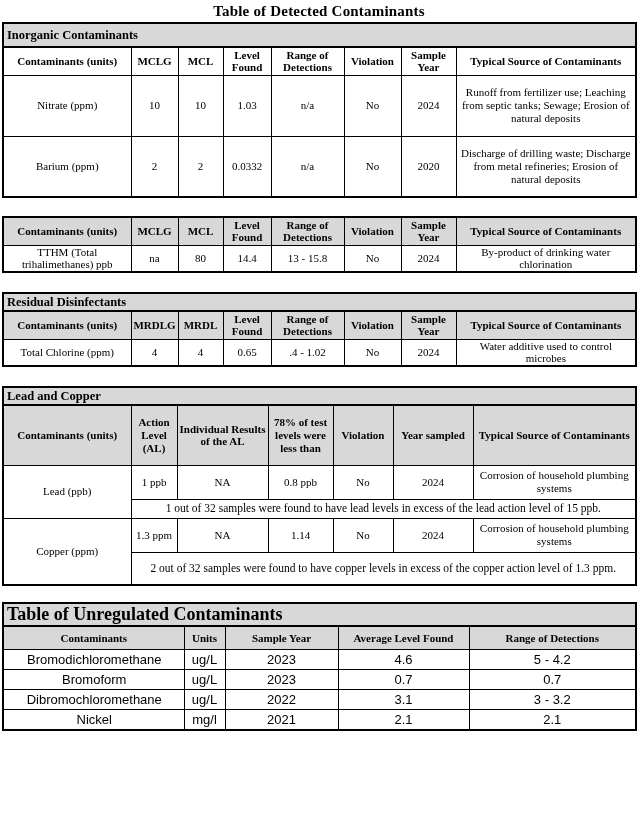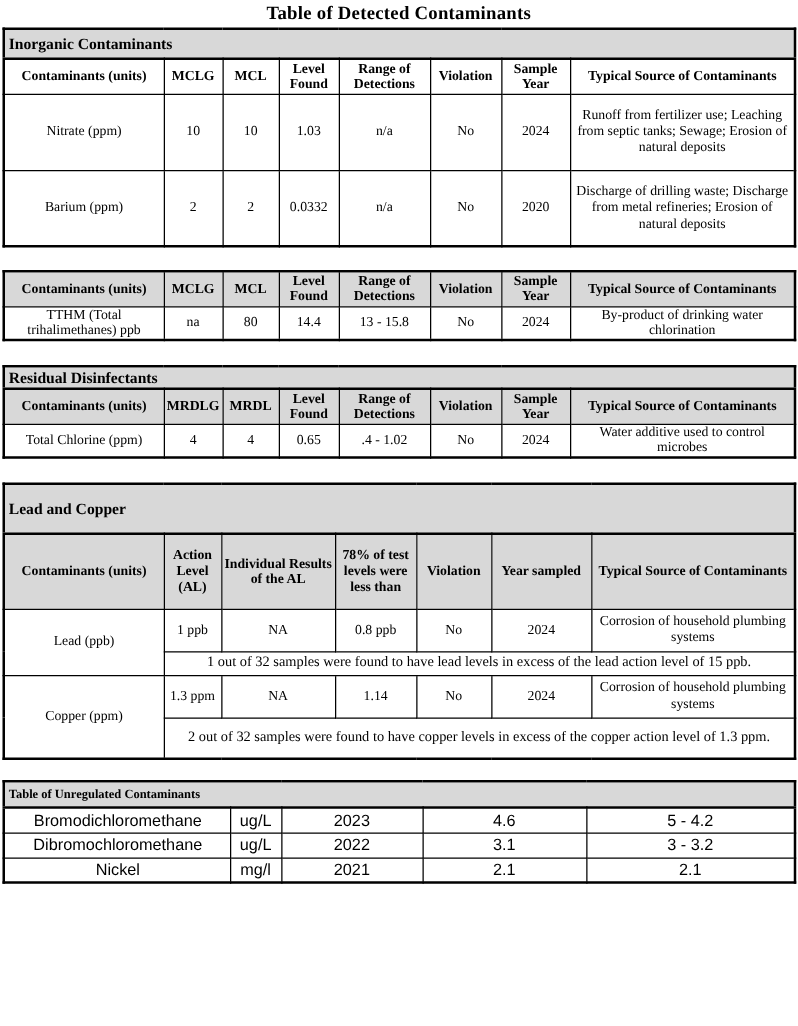--- a/index.html
+++ b/index.html
@@ -180,21 +180,21 @@
   <colgroup>
     <col style="width:128px">
       <col style="width:46px">
       <col style="width:91px">
       <col style="width:65px">
     <col style="width:60px">
       <col style="width:80px">
       <col style="width:163px">
   </colgroup>
   <tbody>
-      <tr class="sect" style="height:40px">
+      <tr class="sect" style="height:18px">
     <td colspan="7">Lead and Copper</td>
   </tr>
   <tr class="colh" style="height:60px">
     <td>Contaminants (units)</td>
     <td>Action Level (AL)</td>
     <td style="padding:0">Individual Results of the AL</td>
     <td>78% of test levels were less than</td>
     <td>Violation</td>
     <td>Year sampled</td>
     <td>Typical Source of Contaminants</td>
@@ -231,30 +231,44 @@
 <table class="t-unreg gray-head">
   <colgroup>
     <col style="width:181px">
       <col style="width:41px">
       <col style="width:113px">
     <col style="width:131px">
       <col style="width:167px">
   </colgroup>
   <tbody>
       <tr class="sect" style="height:21px">
-    <td colspan="5" style="font-size:10px">Table of Unregulated Contaminants</td>
+    <td colspan="5" style="font-size:18px">Table of Unregulated Contaminants</td>
+  </tr>
+  <tr class="colh" style="height:24px">
+    <td>Contaminants</td>
+    <td>Units</td>
+    <td>Sample Year</td>
+    <td>Average Level Found</td>
+    <td>Range of Detections</td>
   </tr>
   <tr style="height:20px">
     <td class="body-cell name-cell">Bromodichloromethane</td>
     <td class="body-cell">ug/L</td>
     <td class="body-cell">2023</td>
     <td class="body-cell">4.6</td>
     <td class="body-cell">5 - 4.2</td>
   </tr>
   <tr style="height:20px">
+    <td class="body-cell name-cell">Bromoform</td>
+    <td class="body-cell">ug/L</td>
+    <td class="body-cell">2023</td>
+    <td class="body-cell">0.7</td>
+    <td class="body-cell">0.7</td>
+  </tr>
+  <tr style="height:20px">
     <td class="body-cell name-cell">Dibromochloromethane</td>
     <td class="body-cell">ug/L</td>
     <td class="body-cell">2022</td>
     <td class="body-cell">3.1</td>
     <td class="body-cell">3 - 3.2</td>
   </tr>
   <tr style="height:20px">
     <td class="body-cell name-cell">Nickel</td>
     <td class="body-cell">mg/l</td>
     <td class="body-cell">2021</td>

